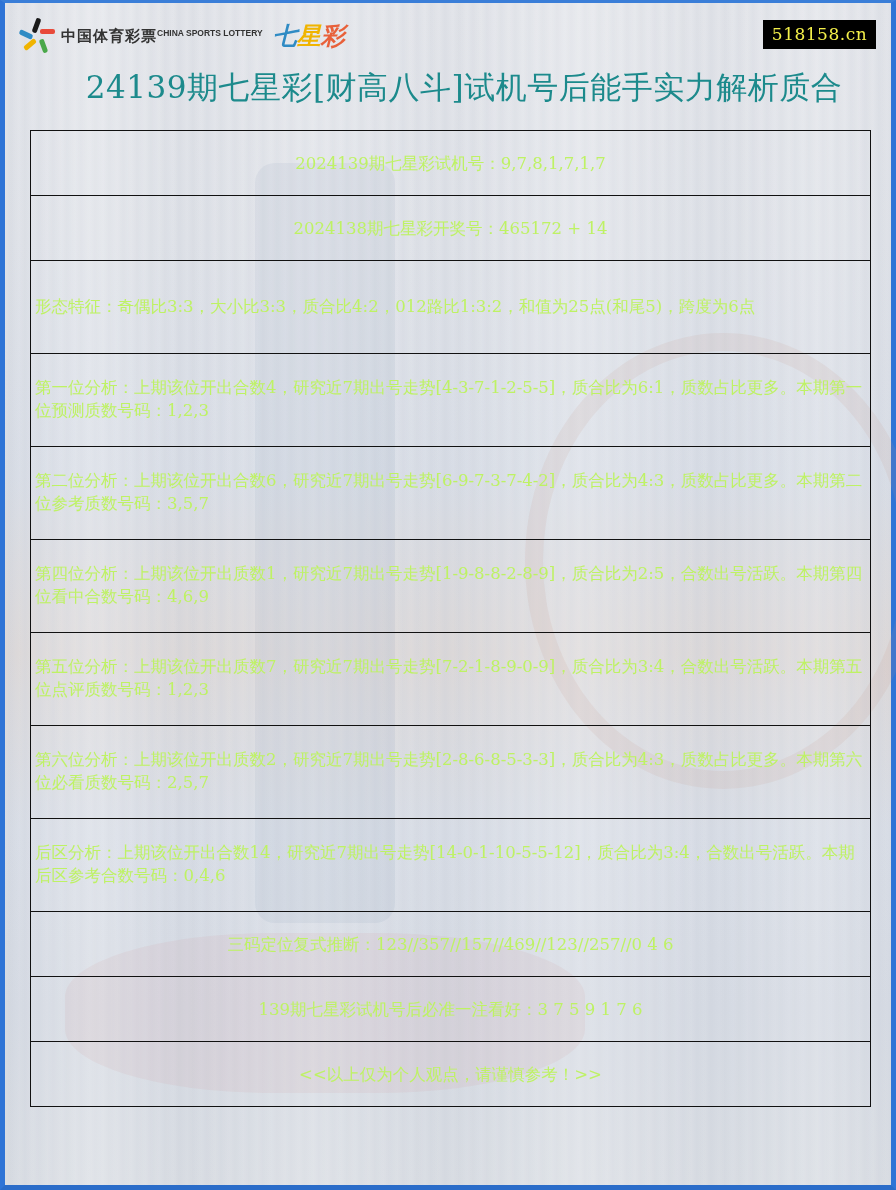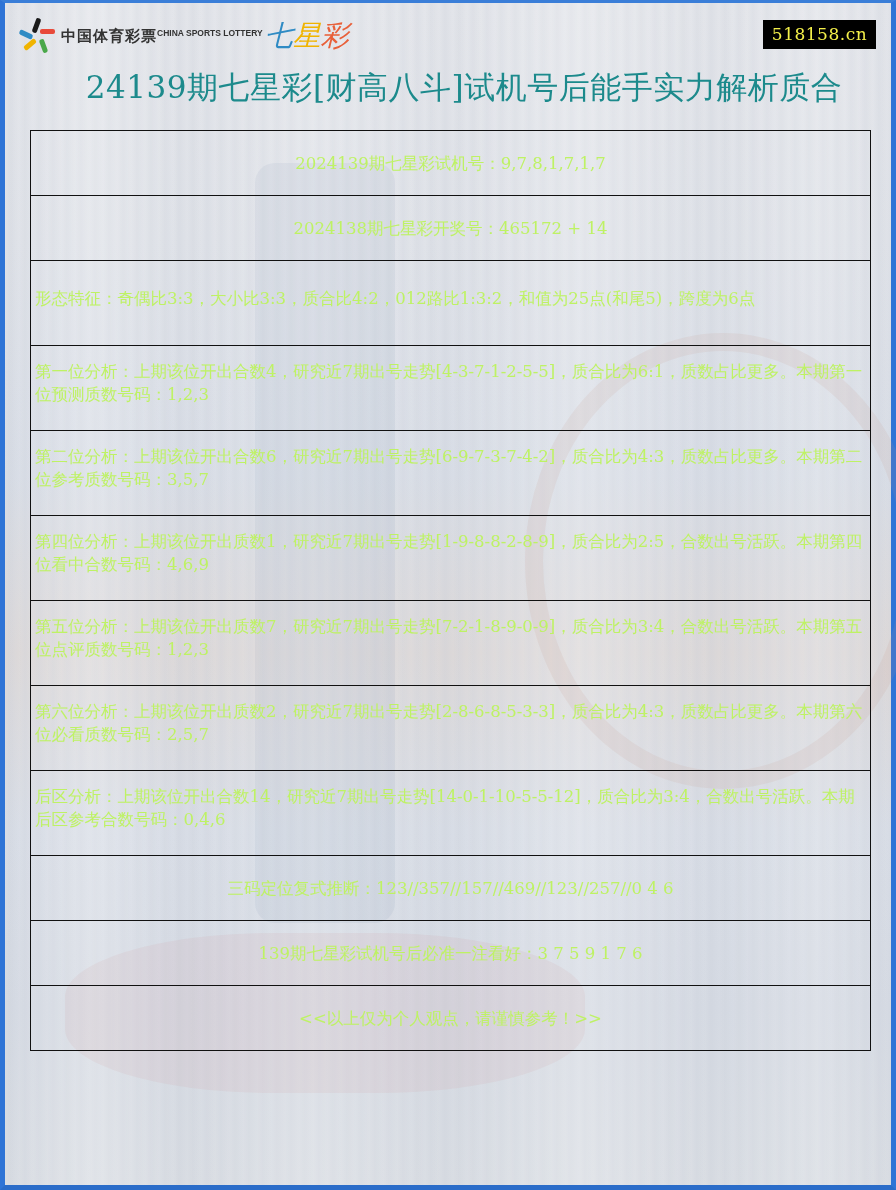--- a/index.html
+++ b/index.html
@@ -62,23 +62,23 @@
       font-family: "DejaVu Sans", "Liberation Sans", sans-serif;
       font-size: 15px; font-weight: bold; color: #333;
       letter-spacing: 1px; line-height: 17px;
     }
     .logo-en {
       font-family: "Liberation Sans", "DejaVu Sans", sans-serif;
       font-size: 8.5px; font-weight: bold; color: #333;
       line-height: 10px;
     }
     .logo-qxc {
-      margin-left: 2px;
+      margin-left: 10px;
       font-family: "DejaVu Sans", "Liberation Sans", sans-serif;
-      font-size: 28px; font-weight: normal; font-style: italic;
+      font-size: 24px; font-weight: bold; font-style: italic;
       line-height: 30px;
     }
     .logo-qxc .c1 { color: #2f8bc4; }
     .logo-qxc .c2 { color: #f0b400; }
     .logo-qxc .c3 { color: #e8603a; }
 
     .site-badge {
       position: absolute;
       left: 763px; top: 20px;
       width: 113px; height: 29px;
@@ -118,21 +118,21 @@
       padding: 0 4px;
       vertical-align: middle;
     }
     .content-table td.center {
       text-align: center;
       height: 64px;
     }
     .content-table td.para {
       text-align: left;
       height: 84px;
-      padding-top: 0;
+      padding-top: 8px;
     }
     .para-inner {
       display: block;
       margin-top: -10px;
     }
   </style>
 </head>
 <body>
 
 <div class="frame">

